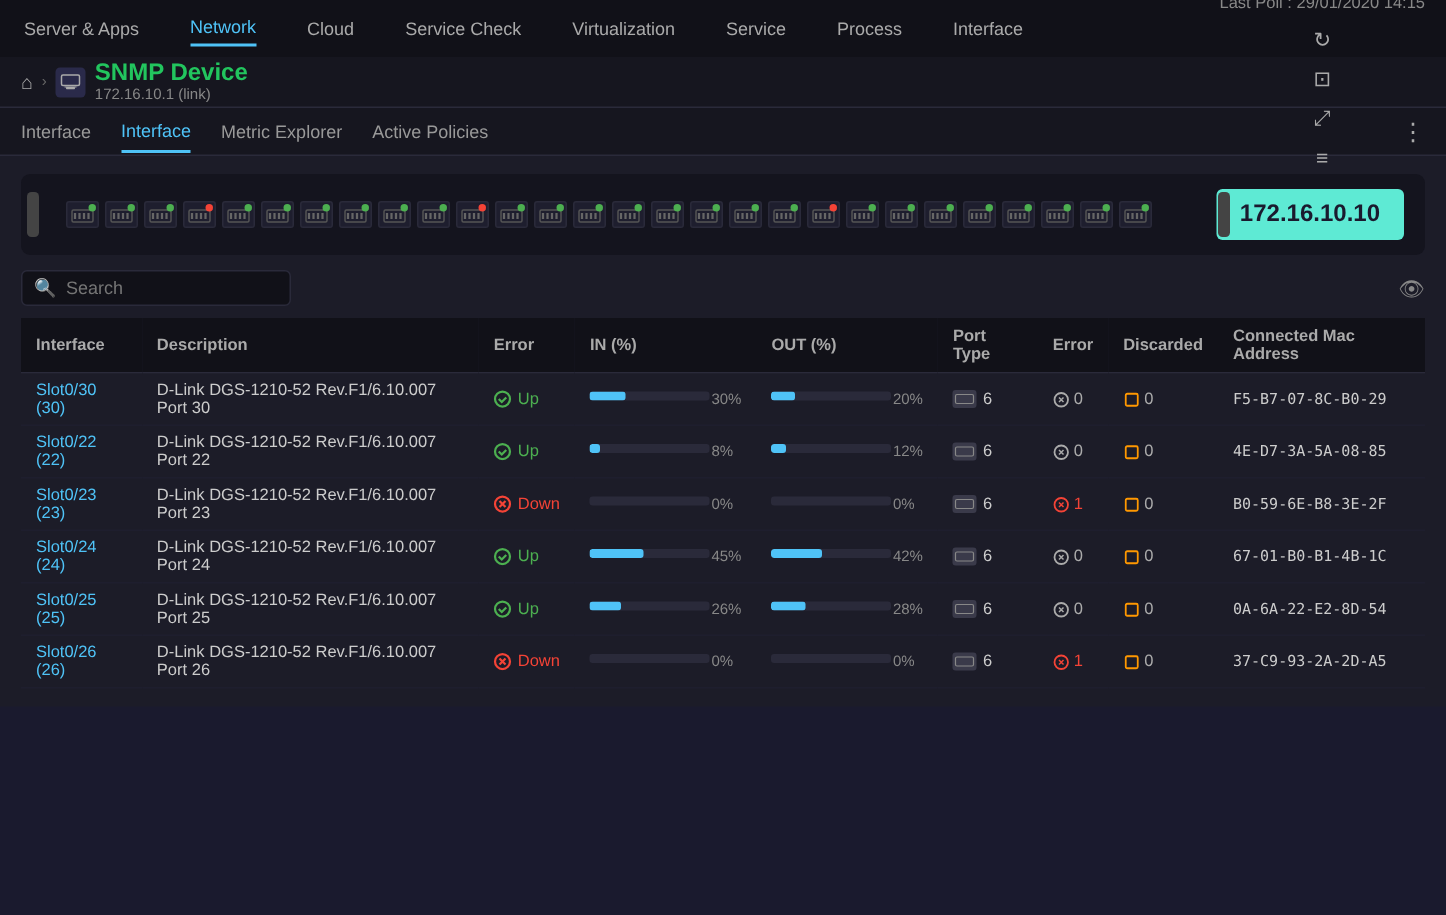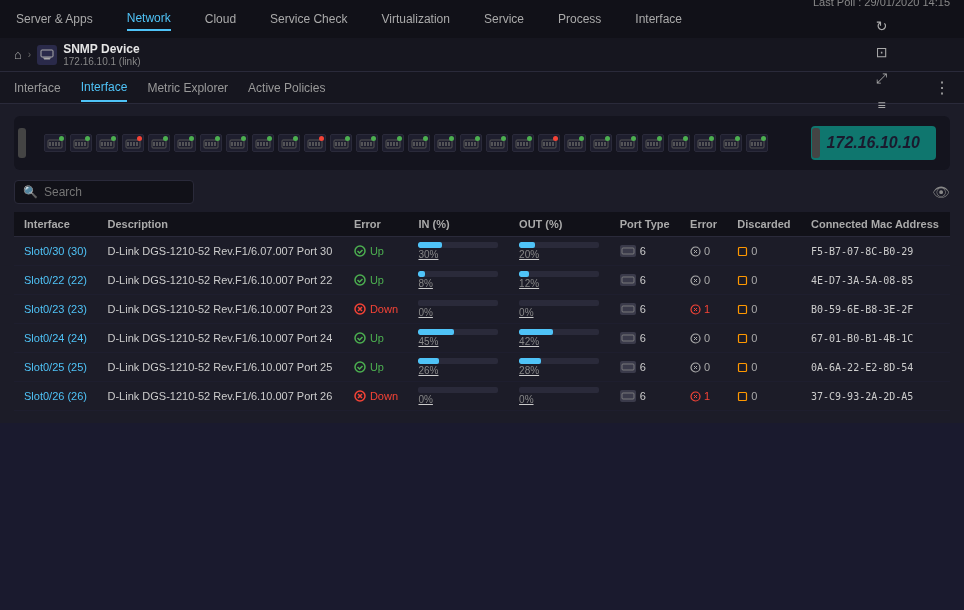--- a/index.html
+++ b/index.html
@@ -60,21 +60,21 @@
     .chevron { color: #666; font-size: 10px; }
     .device-icon {
       width: 20px; height: 20px;
       background: #2a2a4a;
       border-radius: 3px;
       display: flex; align-items: center; justify-content: center;
       font-size: 9px;
       color: #aaa;
     }
     .device-info { display: flex; flex-direction: column; }
-    .device-name { color: #e5e5e5; font-size: 12px; font-weight: 600; }
+    .device-name { color: #22c55e; font-size: 16px; font-weight: 600; }
     .device-ip { color: #888; font-size: 10px; }
 
     
     .sub-tabs {
       background: #16161f;
       display: flex;
       align-items: center;
       padding: 0 14px;
       height: 32px;
       border-bottom: 1px solid #2a2a3a;
@@ -105,29 +105,28 @@
       border-radius: 6px;
       padding: 10px 14px;
       margin-bottom: 10px;
       display: flex;
       align-items: center;
       justify-content: space-between;
       position: relative;
     }
 
     .ip-box {
-      background: #0f766e;
+      background: #5eead4;
       color: #1a1a2e;
       padding: 8px 16px;
       border-radius: 4px;
       font-size: 16px;
       font-weight: bold;
       min-width: 110px;
       text-align: center;
-      font-style: italic;
     }
 
     
     .search-bar {
       display: flex;
       align-items: center;
       margin-bottom: 8px;
       justify-content: space-between;
     }
     .search-input-wrap {
@@ -172,23 +171,22 @@
     .data-table tbody td {
       padding: 5px 10px;
       vertical-align: middle;
       font-size: 11px;
     }
     .iface-link { color: #4fc3f7; cursor: pointer; }
     .status-up { color: #4caf50; display: flex; align-items: center; gap: 4px; }
     .status-down { color: #f44336; display: flex; align-items: center; gap: 4px; }
     .progress-bar-wrap {
       display: flex;
-      flex-direction: column;
+      flex-direction: row;
       gap: 1px;
-      text-decoration: underline;
     }
     .progress-bar-bg {
       background: #2a2a3a;
       border-radius: 2px;
       height: 6px;
       width: 80px;
       overflow: hidden;
     }
     .progress-bar-fill {
       height: 100%;
@@ -594,21 +592,21 @@
         <th>OUT (%)</th>
         <th>Port Type</th>
         <th>Error</th>
         <th>Discarded</th>
         <th>Connected Mac Address</th>
       </tr>
     </thead>
     <tbody id="table-body">
     <tr>
           <td><span class="iface-link">Slot0/30 (30)</span></td>
-          <td>D-Link DGS-1210-52 Rev.F1/6.07.007 Port 30</td>
+          <td>D-Link DGS-1210-52 Rev.F1/6.10.007 Port 30</td>
           <td>
             <span class="status-up"><svg width="12" height="12" viewBox="0 0 12 12">
                 <circle cx="6" cy="6" r="5" fill="none" stroke="#4caf50" stroke-width="1.5"></circle>
                 <path d="M3.5 6l2 2 3-3" stroke="#4caf50" stroke-width="1.5" fill="none"></path>
               </svg> Up</span>
           </td>
           <td>
             <div class="progress-bar-wrap">
     <div class="progress-bar-bg">
                 <div class="progress-bar-fill" style="width:30%"></div>

